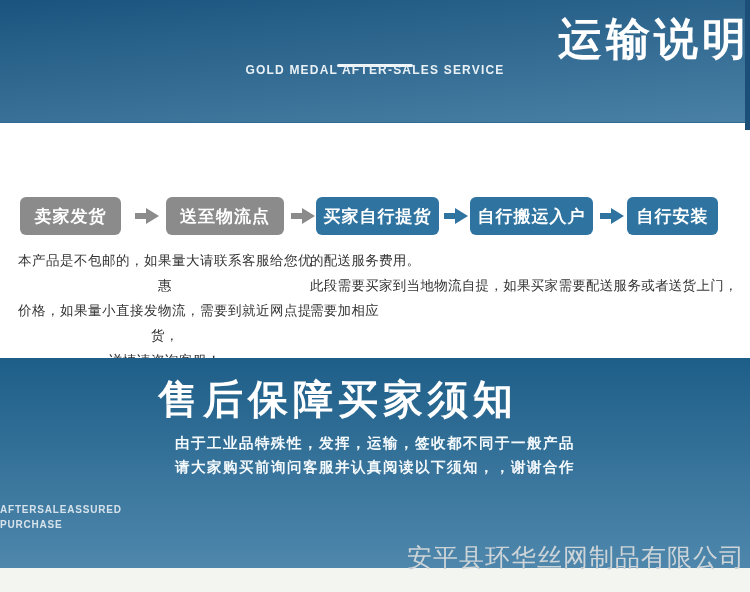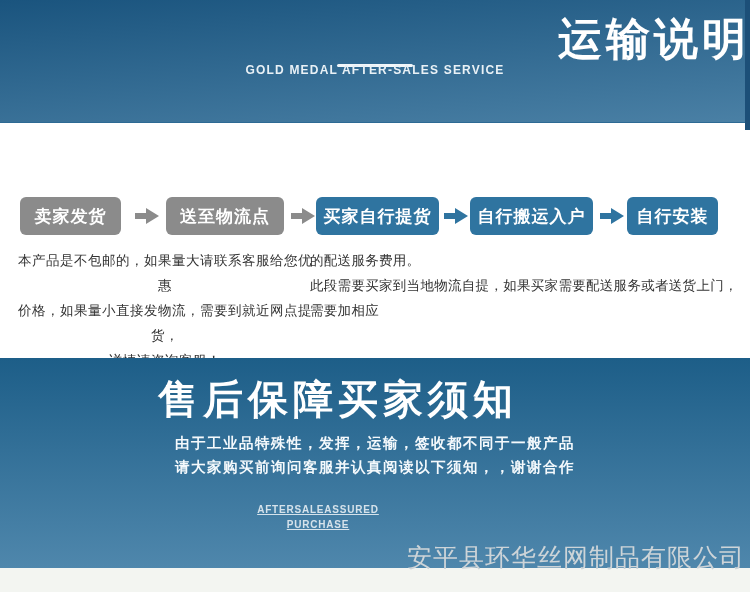--- a/index.html
+++ b/index.html
@@ -86,24 +86,23 @@
     text-align:center; color:#ffffff; font-size:40px; font-weight:bold;
     letter-spacing:5px;
   }
   .aftersales-line1, .aftersales-line2 {
     position:absolute; left:0; width:750px; text-align:center;
     color:#f4f9fc; font-size:14.5px; font-weight:bold; letter-spacing:1.5px;
   }
   .aftersales-line1 { top:76px; }
   .aftersales-line2 { top:100px; }
   .aftersales-cap1, .aftersales-cap2 {
-    position:absolute; left:0; width:636px; text-align:center;
+    position:absolute; left:0; width:636px; 
     color:rgba(255,255,255,0.78); font-size:10px; font-weight:bold;
     letter-spacing:0.8px;
-    text-decoration:underline;
   }
   .aftersales-cap1 { top:146px; }
   .aftersales-cap2 { top:161px; }
 
   
   .footer-strip {
     position:absolute; left:0; top:568px; width:750px; height:24px;
     background:var(--footer-strip,#f3f5f1);
   }
   .wm-company {

